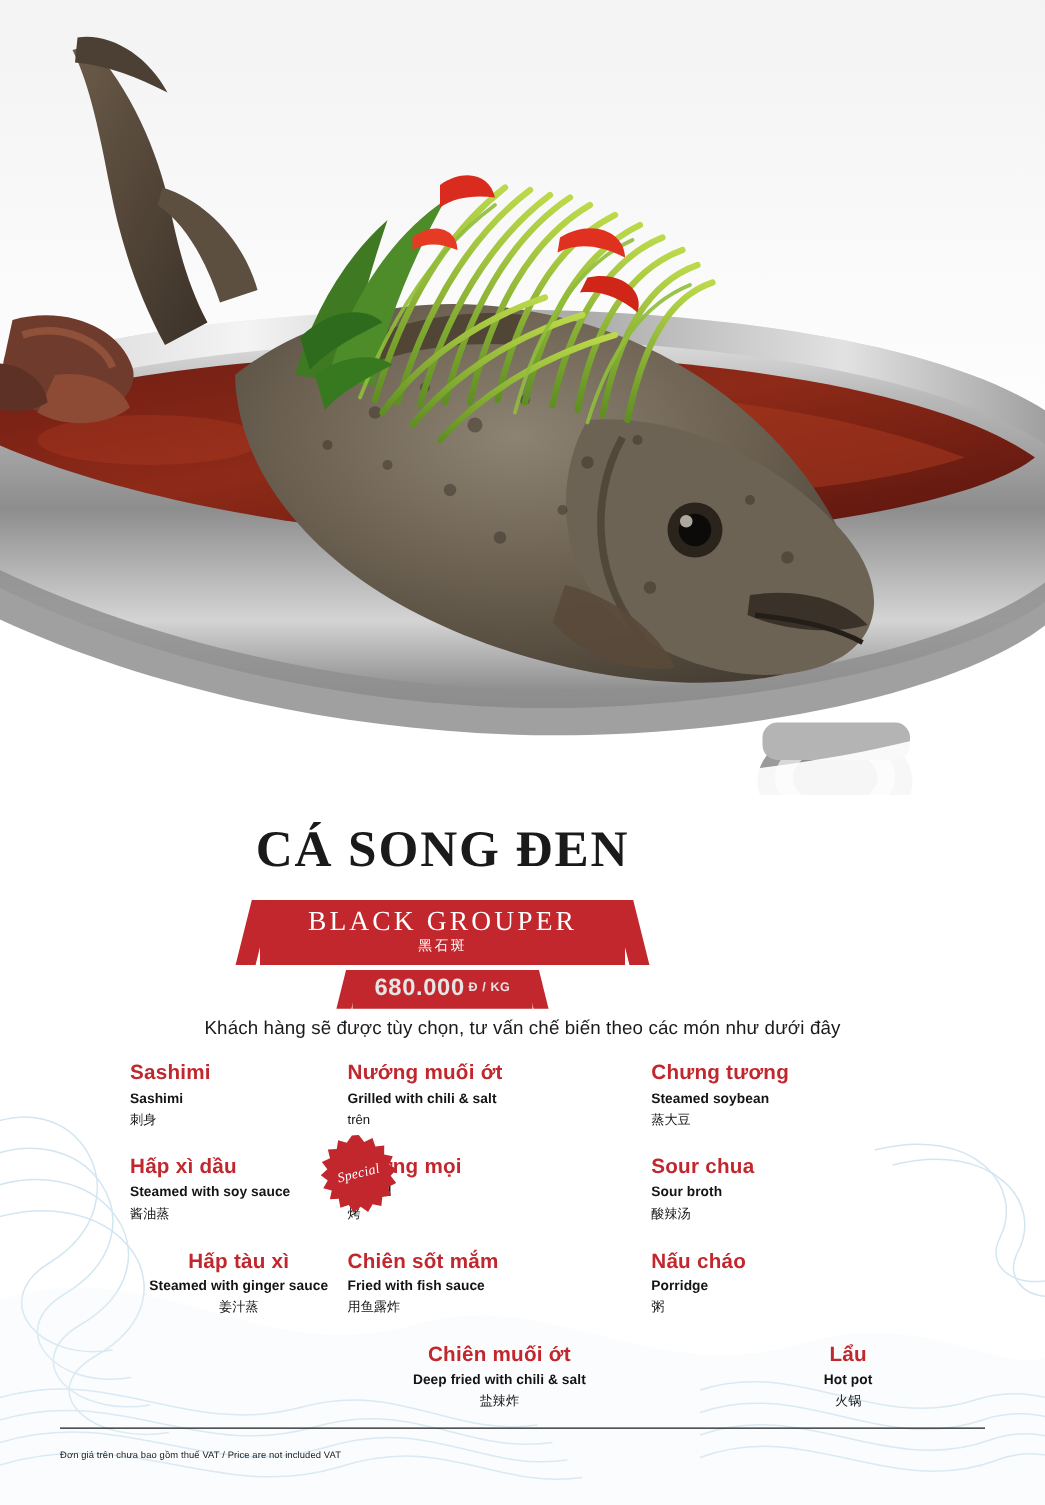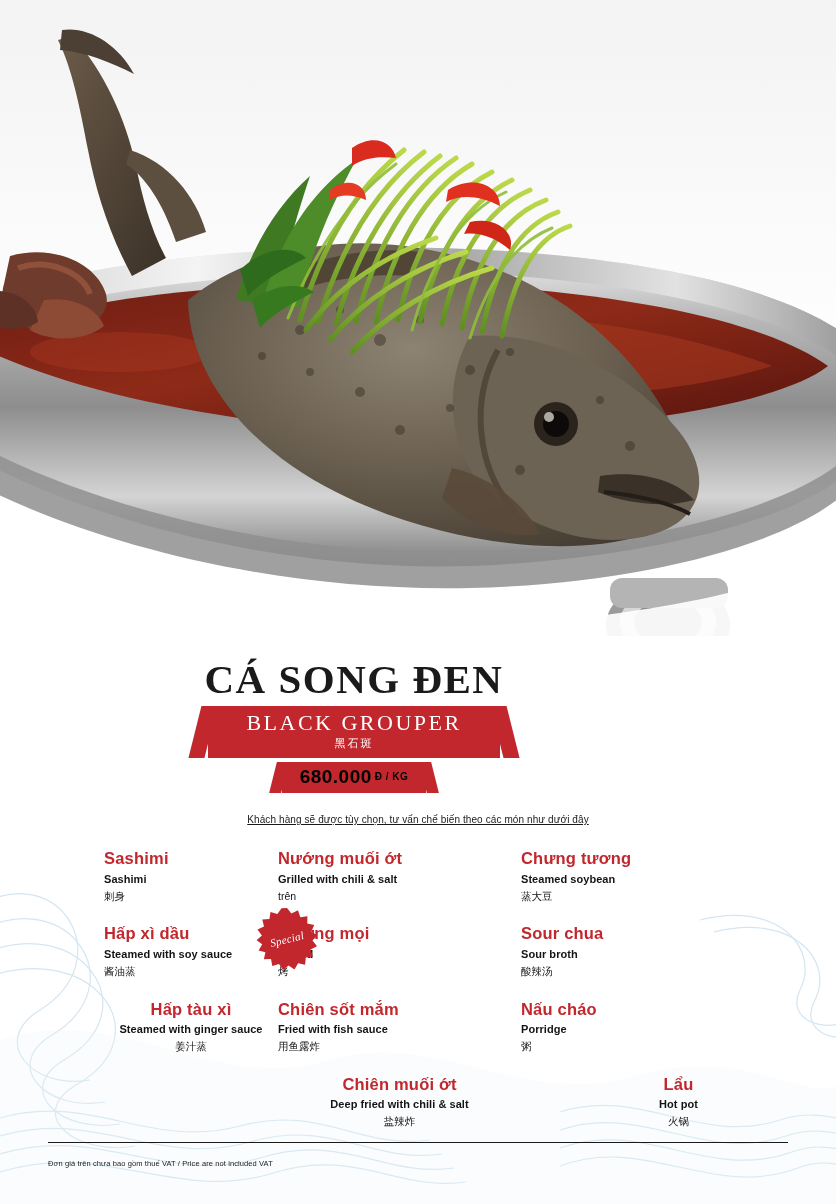--- a/index.html
+++ b/index.html
@@ -56,21 +56,21 @@
     font-family: "Liberation Serif", serif;
     font-weight: bold;
     font-size: 41px;
     letter-spacing: 1.5px;
     color: #1a1a1a;
     line-height: 1.05;
   }
   .ribbon-wrap {
     position: relative;
     display: inline-block;
-    margin-top: 5px;
+    margin-top: 19px;
   }
   .ribbon {
     position: relative;
     display: block;
     background: #c1272d;
     color: #ffffff;
     padding: 5px 38px 6px 38px;
     min-width: 222px;
   }
   .ribbon::before, .ribbon::after {
@@ -93,21 +93,21 @@
     font-size: 11px;
     letter-spacing: 2px;
     line-height: 1.4;
     margin-top: 1px;
   }
   .price-badge {
     position: relative;
     display: inline-block;
     margin-top: 4px;
     background: #c1272d;
-    color: #000000;
+    color: #e5e5e5;
     padding: 4px 18px 5px 18px;
   }
   .price-badge::before, .price-badge::after {
     content: "";
     position: absolute;
     top: 0;
     width: 12px;
     height: 100%;
     background: #c1272d;
   }
@@ -126,25 +126,24 @@
     margin-left: 3px;
     letter-spacing: 0.5px;
   }
 
   .intro-line {
     position: absolute;
     left: 0;
     top: 814px;
     width: 836px;
     text-align: center;
-    font-size: 10px;
+    font-size: 15px;
     color: #1a1a1a;
     letter-spacing: 0.1px;
     z-index: 4;
-    text-decoration: underline;
   }
 
   
   .menu {
     position: absolute;
     left: 0;
     top: 848px;
     width: 836px;
     z-index: 4;
     display: flex;

